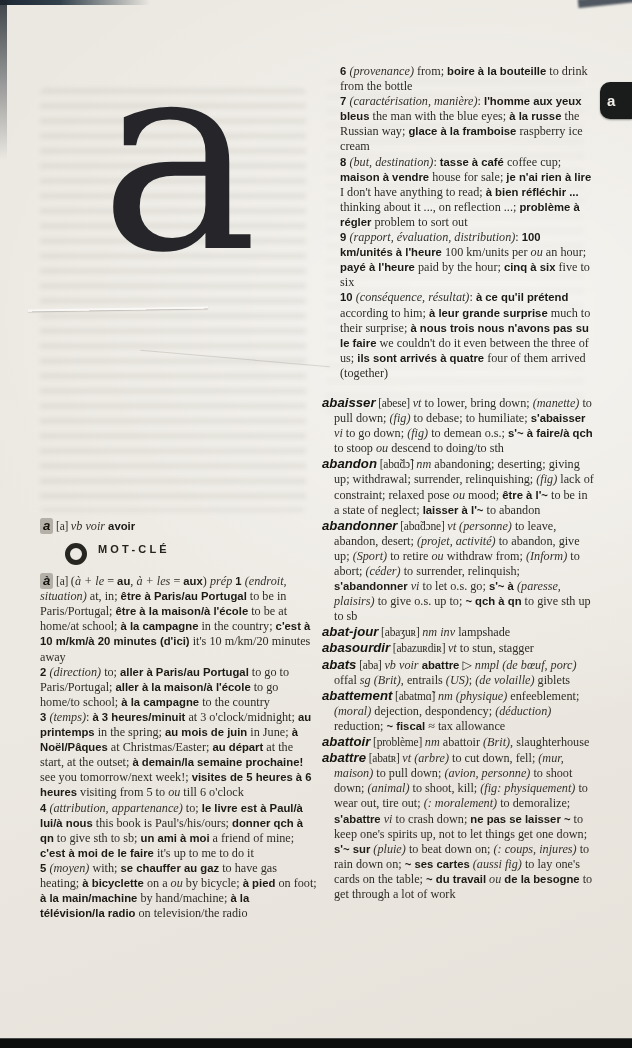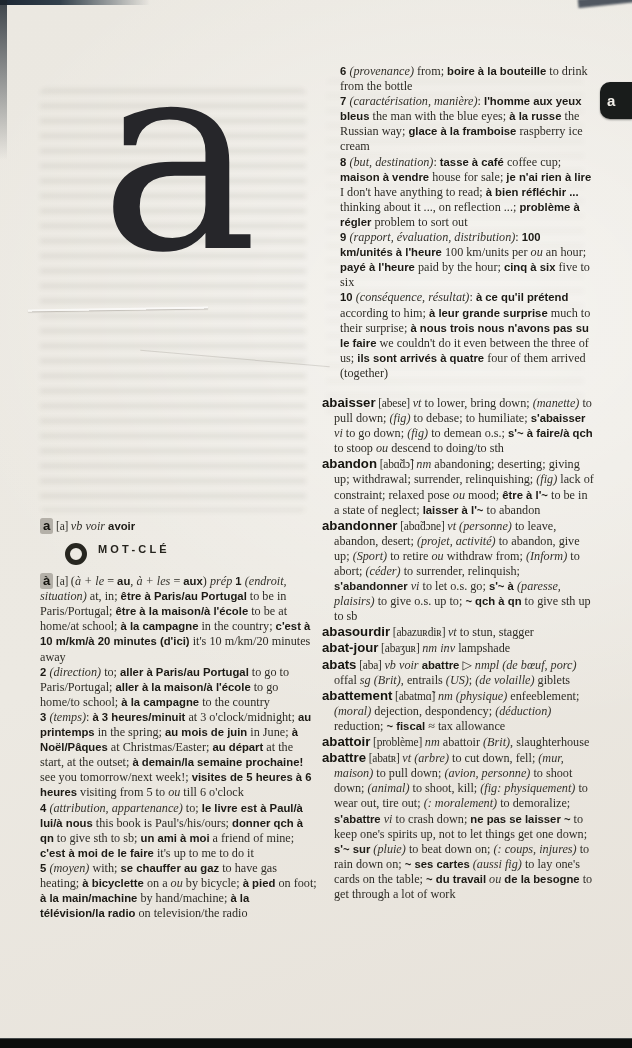--- a/index.html
+++ b/index.html
@@ -33,21 +33,21 @@
   
   .col{position:absolute;}
   .col-left{left:40px;top:518px;width:277px;}
   .col-right{left:322px;top:64px;width:272px;}
   
   .para{margin:0;font-family:"Liberation Serif",serif;font-size:12.2px;line-height:15.1px;color:#2e2c26;overflow-wrap:break-word;}
   .t-r{}
   .t-b{font-family:"Liberation Sans",sans-serif;font-weight:700;font-size:11.3px;color:#1c1a15;}
   .t-i{font-style:italic;color:#34322c;}
   .t-p{font-family:Liberation Serif, serif;font-size:11.5px;letter-spacing:-0.2px;}
-  .t-hw{font-family:"Liberation Sans",sans-serif;font-weight:700;font-size:13.2px;color:#15140f;}
+  .t-hw{font-family:"Liberation Sans",sans-serif;font-weight:700;font-size:13.2px;color:#15140f;font-style:italic;}
   .hw-boxed{background:#b4b0a8;padding:0 3px 1px 3px;border-radius:2.5px;}
   .entry{padding-left:12px;text-indent:-12px;}
   .senses-right{margin-left:18px;}
   .entries-block{margin-top:14px;}
   
   .motcle{display:flex;align-items:flex-start;gap:11px;margin:9px 0 8px 25px;}
   .ring{width:12px;height:12px;border:5px solid #272620;border-radius:50%;background:transparent;}
   .motcle-label{font-family:"Liberation Sans",sans-serif;font-weight:700;font-size:11px;letter-spacing:3.2px;color:#25231d;}
 </style>
 </head>
@@ -89,22 +89,22 @@
         <p class="para sense"><span class="t-b">6 </span><span class="t-i">(provenance)</span><span class="t-r"> from; </span><span class="t-b">boire à la bouteille</span><span class="t-r"> to drink from the bottle</span></p>
         <p class="para sense"><span class="t-b">7 </span><span class="t-i">(caractérisation, manière)</span><span class="t-r">: </span><span class="t-b">l'homme aux yeux bleus</span><span class="t-r"> the man with the blue eyes; </span><span class="t-b">à la russe</span><span class="t-r"> the Russian way; </span><span class="t-b">glace à la framboise</span><span class="t-r"> raspberry ice cream</span></p>
         <p class="para sense"><span class="t-b">8 </span><span class="t-i">(but, destination)</span><span class="t-r">: </span><span class="t-b">tasse à café</span><span class="t-r"> coffee cup; </span><span class="t-b">maison à vendre</span><span class="t-r"> house for sale; </span><span class="t-b">je n'ai rien à lire</span><span class="t-r"> I don't have anything to read; </span><span class="t-b">à bien réfléchir ...</span><span class="t-r"> thinking about it ..., on reflection ...; </span><span class="t-b">problème à régler</span><span class="t-r"> problem to sort out</span></p>
         <p class="para sense"><span class="t-b">9 </span><span class="t-i">(rapport, évaluation, distribution)</span><span class="t-r">: </span><span class="t-b">100 km/unités à l'heure</span><span class="t-r"> 100 km/units per </span><span class="t-i">ou</span><span class="t-r"> an hour; </span><span class="t-b">payé à l'heure</span><span class="t-r"> paid by the hour; </span><span class="t-b">cinq à six</span><span class="t-r"> five to six</span></p>
         <p class="para sense"><span class="t-b">10 </span><span class="t-i">(conséquence, résultat)</span><span class="t-r">: </span><span class="t-b">à ce qu'il prétend</span><span class="t-r"> according to him; </span><span class="t-b">à leur grande surprise</span><span class="t-r"> much to their surprise; </span><span class="t-b">à nous trois nous n'avons pas su le faire</span><span class="t-r"> we couldn't do it even between the three of us; </span><span class="t-b">ils sont arrivés à quatre</span><span class="t-r"> four of them arrived (together)</span></p>
       </div>
     <div class="entries-block">
         <p class="para entry"><span class="t-hw">abaisser</span><span class="t-p"> [abese] </span><span class="t-i">vt</span><span class="t-r"> to lower, bring down; </span><span class="t-i">(manette)</span><span class="t-r"> to pull down; </span><span class="t-i">(fig)</span><span class="t-r"> to debase; to humiliate; </span><span class="t-b">s'abaisser</span><span class="t-r"> </span><span class="t-i">vi</span><span class="t-r"> to go down; </span><span class="t-i">(fig)</span><span class="t-r"> to demean o.s.; </span><span class="t-b">s'~ à faire/à qch</span><span class="t-r"> to stoop </span><span class="t-i">ou</span><span class="t-r"> descend to doing/to sth</span></p>
         <p class="para entry"><span class="t-hw">abandon</span><span class="t-p"> [abɑ̃dɔ̃] </span><span class="t-i">nm</span><span class="t-r"> abandoning; deserting; giving up; withdrawal; surrender, relinquishing; </span><span class="t-i">(fig)</span><span class="t-r"> lack of constraint; relaxed pose </span><span class="t-i">ou</span><span class="t-r"> mood; </span><span class="t-b">être à l'~</span><span class="t-r"> to be in a state of neglect; </span><span class="t-b">laisser à l'~</span><span class="t-r"> to abandon</span></p>
         <p class="para entry"><span class="t-hw">abandonner</span><span class="t-p"> [abɑ̃dɔne] </span><span class="t-i">vt</span><span class="t-r"> </span><span class="t-i">(personne)</span><span class="t-r"> to leave, abandon, desert; </span><span class="t-i">(projet, activité)</span><span class="t-r"> to abandon, give up; </span><span class="t-i">(Sport)</span><span class="t-r"> to retire </span><span class="t-i">ou</span><span class="t-r"> withdraw from; </span><span class="t-i">(Inform)</span><span class="t-r"> to abort; </span><span class="t-i">(céder)</span><span class="t-r"> to surrender, relinquish; </span><span class="t-b">s'abandonner</span><span class="t-r"> </span><span class="t-i">vi</span><span class="t-r"> to let o.s. go; </span><span class="t-b">s'~ à </span><span class="t-i">(paresse, plaisirs)</span><span class="t-r"> to give o.s. up to; </span><span class="t-b">~ qch à qn</span><span class="t-r"> to give sth up to sb</span></p>
+        <p class="para entry"><span class="t-hw">abat-jour</span><span class="t-p"> [abaʒuʀ] </span><span class="t-i">nm inv</span><span class="t-r"> lampshade</span></p>
         <p class="para entry"><span class="t-hw">abasourdir</span><span class="t-p"> [abazuʀdiʀ] </span><span class="t-i">vt</span><span class="t-r"> to stun, stagger</span></p>
-        <p class="para entry"><span class="t-hw">abat-jour</span><span class="t-p"> [abaʒuʀ] </span><span class="t-i">nm inv</span><span class="t-r"> lampshade</span></p>
         <p class="para entry"><span class="t-hw">abats</span><span class="t-p"> [aba] </span><span class="t-i">vb voir </span><span class="t-b">abattre</span><span class="t-r"> ▷ </span><span class="t-i">nmpl</span><span class="t-r"> </span><span class="t-i">(de bœuf, porc)</span><span class="t-r"> offal </span><span class="t-i">sg</span><span class="t-r"> </span><span class="t-i">(Brit)</span><span class="t-r">, entrails </span><span class="t-i">(US)</span><span class="t-r">; </span><span class="t-i">(de volaille)</span><span class="t-r"> giblets</span></p>
         <p class="para entry"><span class="t-hw">abattement</span><span class="t-p"> [abatmɑ̃] </span><span class="t-i">nm</span><span class="t-r"> </span><span class="t-i">(physique)</span><span class="t-r"> enfeeblement; </span><span class="t-i">(moral)</span><span class="t-r"> dejection, despondency; </span><span class="t-i">(déduction)</span><span class="t-r"> reduction; </span><span class="t-b">~ fiscal</span><span class="t-r"> ≈ tax allowance</span></p>
         <p class="para entry"><span class="t-hw">abattoir</span><span class="t-p"> [problème] </span><span class="t-i">nm</span><span class="t-r"> abattoir </span><span class="t-i">(Brit)</span><span class="t-r">, slaughterhouse</span></p>
         <p class="para entry"><span class="t-hw">abattre</span><span class="t-p"> [abatʀ] </span><span class="t-i">vt</span><span class="t-r"> </span><span class="t-i">(arbre)</span><span class="t-r"> to cut down, fell; </span><span class="t-i">(mur, maison)</span><span class="t-r"> to pull down; </span><span class="t-i">(avion, personne)</span><span class="t-r"> to shoot down; </span><span class="t-i">(animal)</span><span class="t-r"> to shoot, kill; </span><span class="t-i">(fig: physiquement)</span><span class="t-r"> to wear out, tire out; </span><span class="t-i">(: moralement)</span><span class="t-r"> to demoralize; </span><span class="t-b">s'abattre</span><span class="t-r"> </span><span class="t-i">vi</span><span class="t-r"> to crash down; </span><span class="t-b">ne pas se laisser ~</span><span class="t-r"> to keep one's spirits up, not to let things get one down; </span><span class="t-b">s'~ sur</span><span class="t-r"> </span><span class="t-i">(pluie)</span><span class="t-r"> to beat down on; </span><span class="t-i">(: coups, injures)</span><span class="t-r"> to rain down on; </span><span class="t-b">~ ses cartes</span><span class="t-r"> </span><span class="t-i">(aussi fig)</span><span class="t-r"> to lay one's cards on the table; </span><span class="t-b">~ du travail</span><span class="t-r"> </span><span class="t-i">ou</span><span class="t-r"> </span><span class="t-b">de la besogne</span><span class="t-r"> to get through a lot of work</span></p>
       </div>
   </div>
 
   <div class="bottom-bar"></div>
 </div>
 

